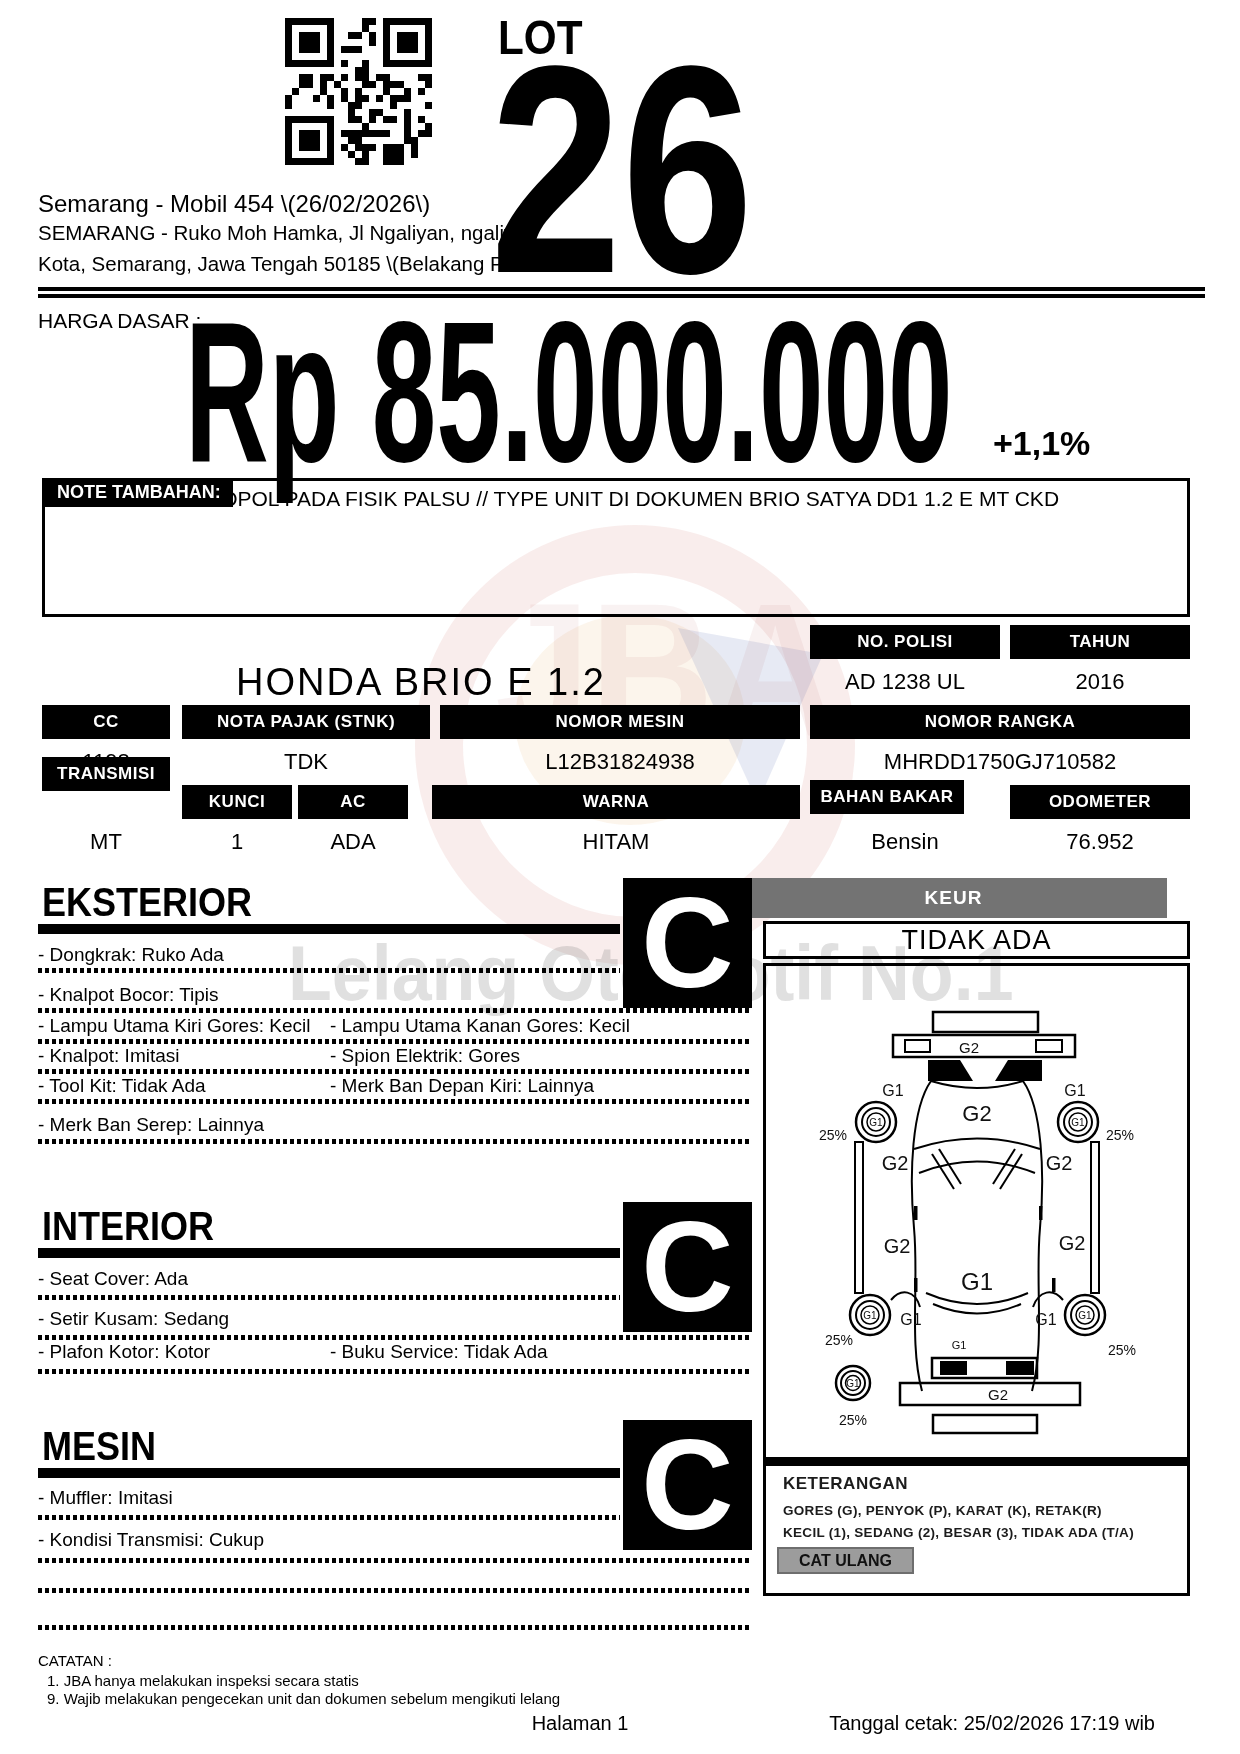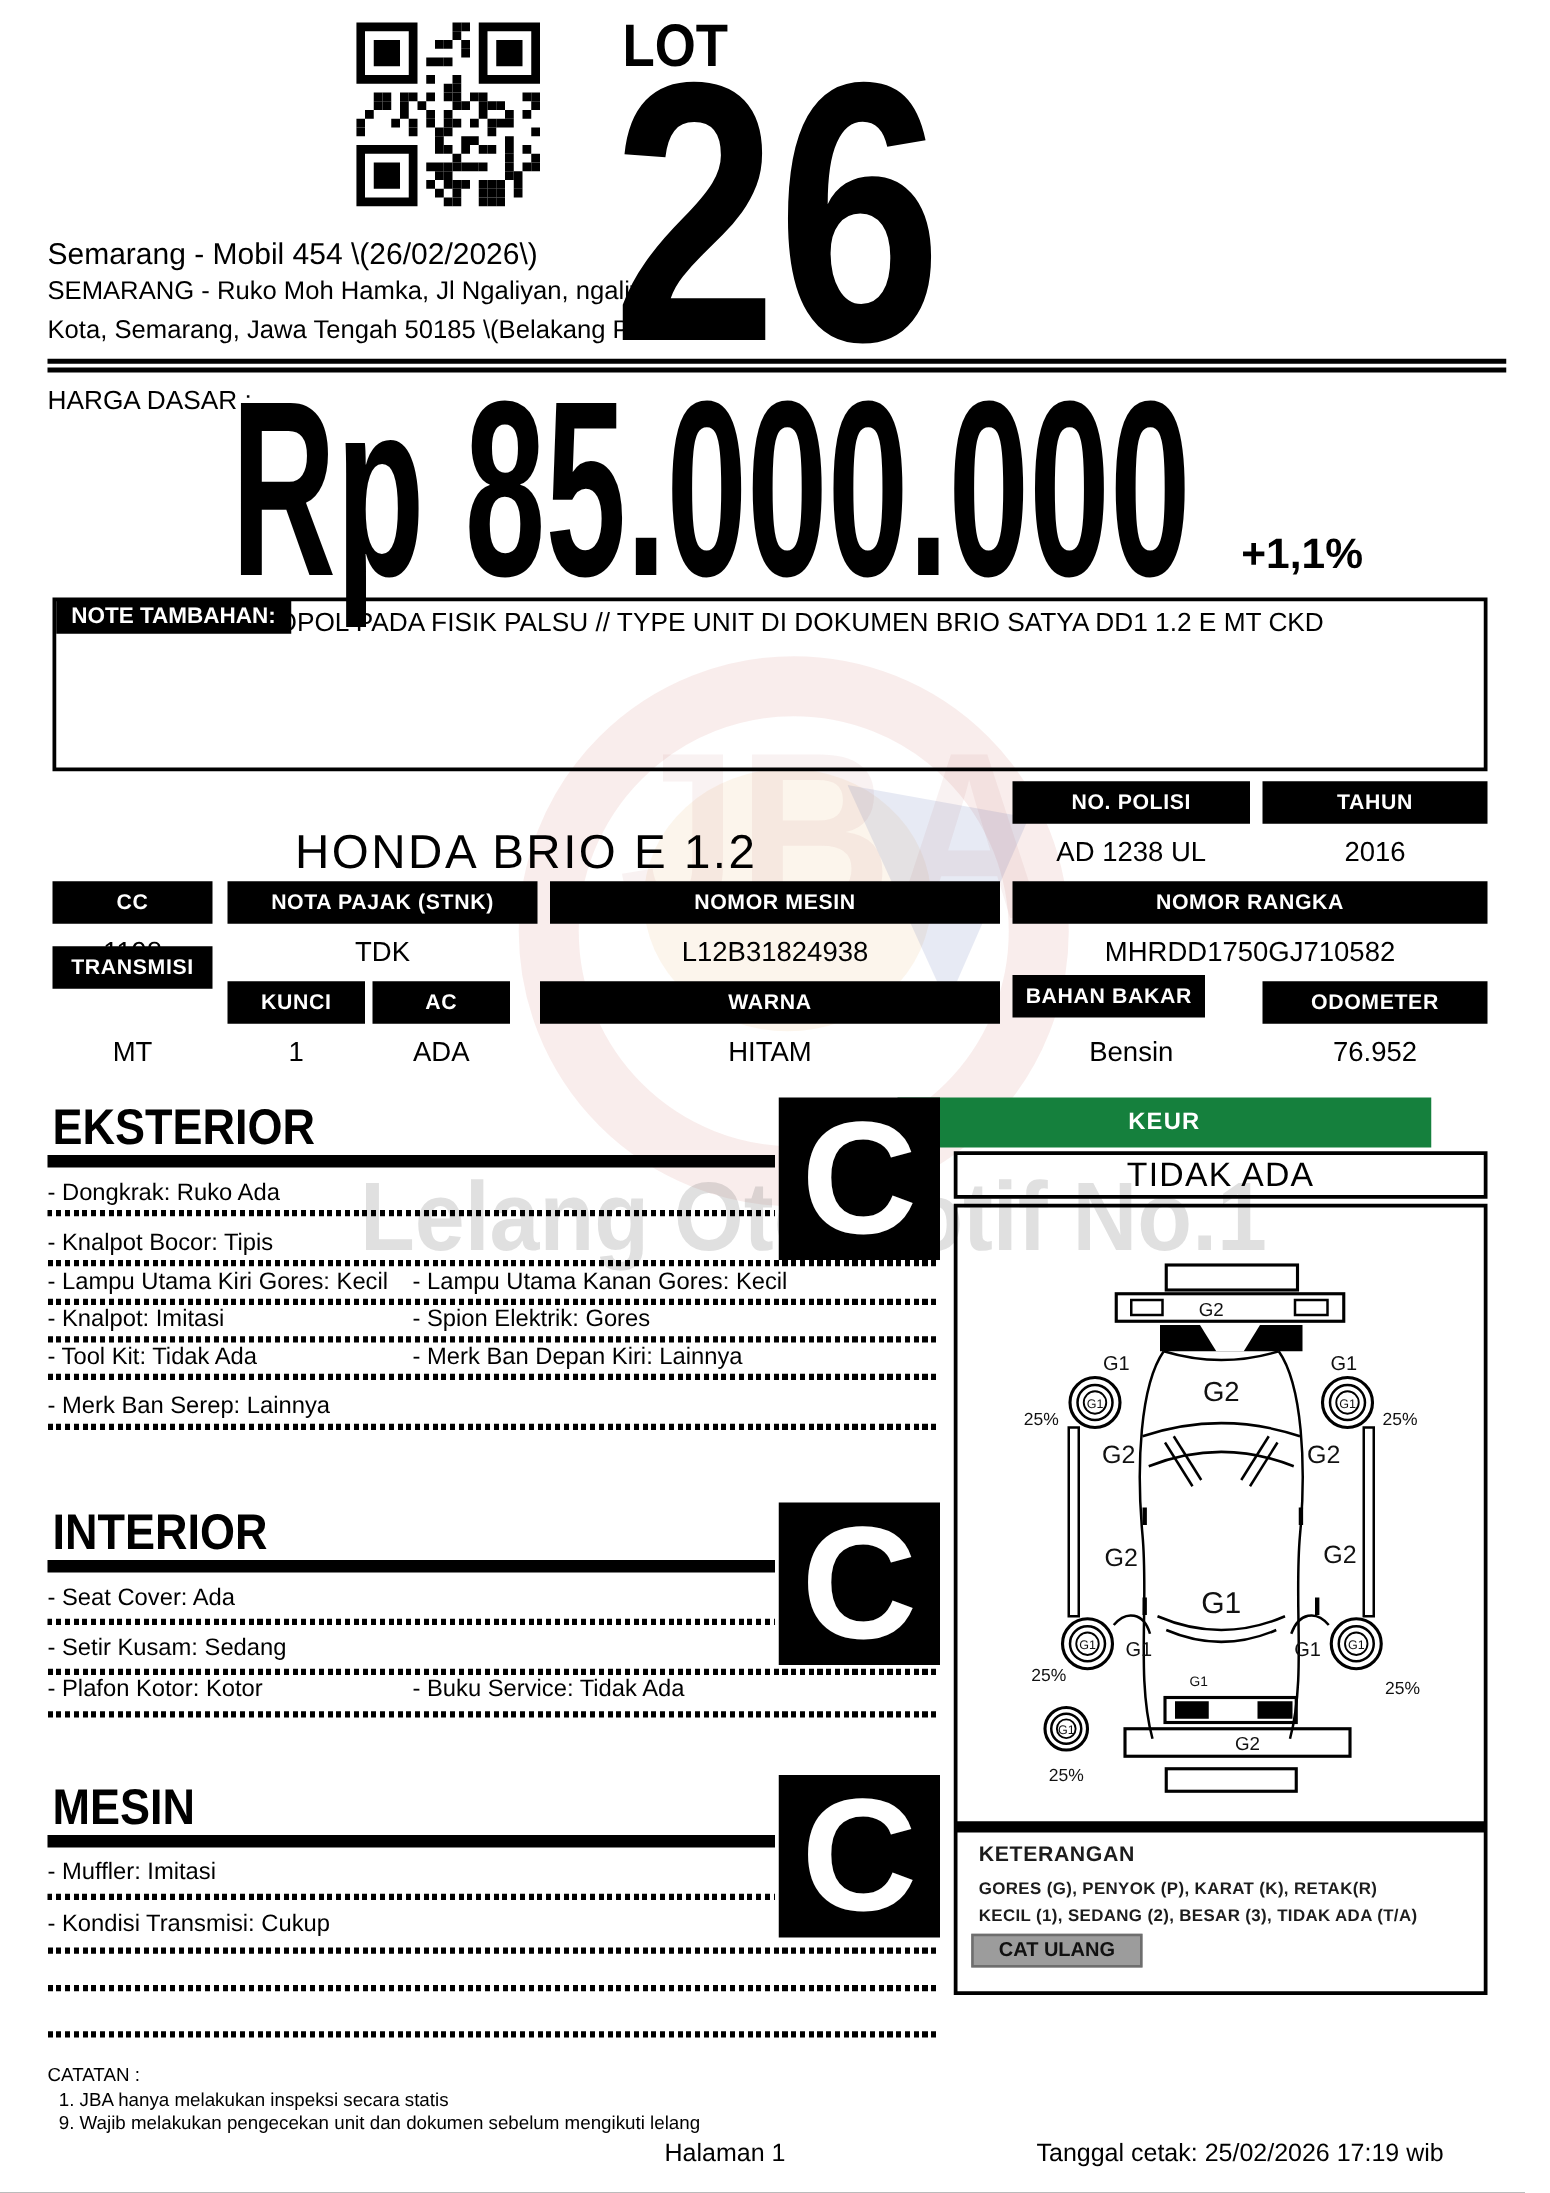--- a/index.html
+++ b/index.html
@@ -20,21 +20,21 @@
   .sec-title{position:absolute;z-index:2;font-size:40px;font-weight:bold;
              transform:scaleX(.9);transform-origin:left top;white-space:nowrap;letter-spacing:0;}
   .sec-rule{position:absolute;z-index:2;height:10px;background:#000;}
   .srow{position:absolute;z-index:2;left:38px;font-size:19px;white-space:nowrap;}
   .srow .r{position:absolute;left:292px;top:0;}
   .dotline{position:absolute;z-index:2;height:5px;
            background:repeating-linear-gradient(90deg,#000 0 4px,transparent 4px 7px);}
   .cbox{position:absolute;z-index:3;left:623px;width:129px;height:130px;background:#000;color:#fff;
         display:flex;align-items:center;justify-content:center;font-weight:bold;font-size:128px;line-height:1;}
   
-  .panel-bar{position:absolute;z-index:2;left:718px;width:427px;background:#15803d;color:#fff;
+  .panel-bar{position:absolute;z-index:2;left:740px;width:427px;background:#737373;color:#fff;
              display:flex;align-items:center;justify-content:center;font-weight:bold;}
   .bordered{position:absolute;z-index:2;left:763px;width:427px;border:3px solid #000;background:transparent;}
   .ket-line{position:absolute;z-index:2;font-size:13.5px;font-weight:bold;color:#1c1c1c;letter-spacing:.3px;white-space:nowrap;}
 </style>
 </head>
 <body>
 
 <div id="page">
 
   <div class="wm" style="left:415px;top:525px;width:440px;height:440px;border:48px solid rgba(200,80,70,.10);border-radius:50%;"></div>

